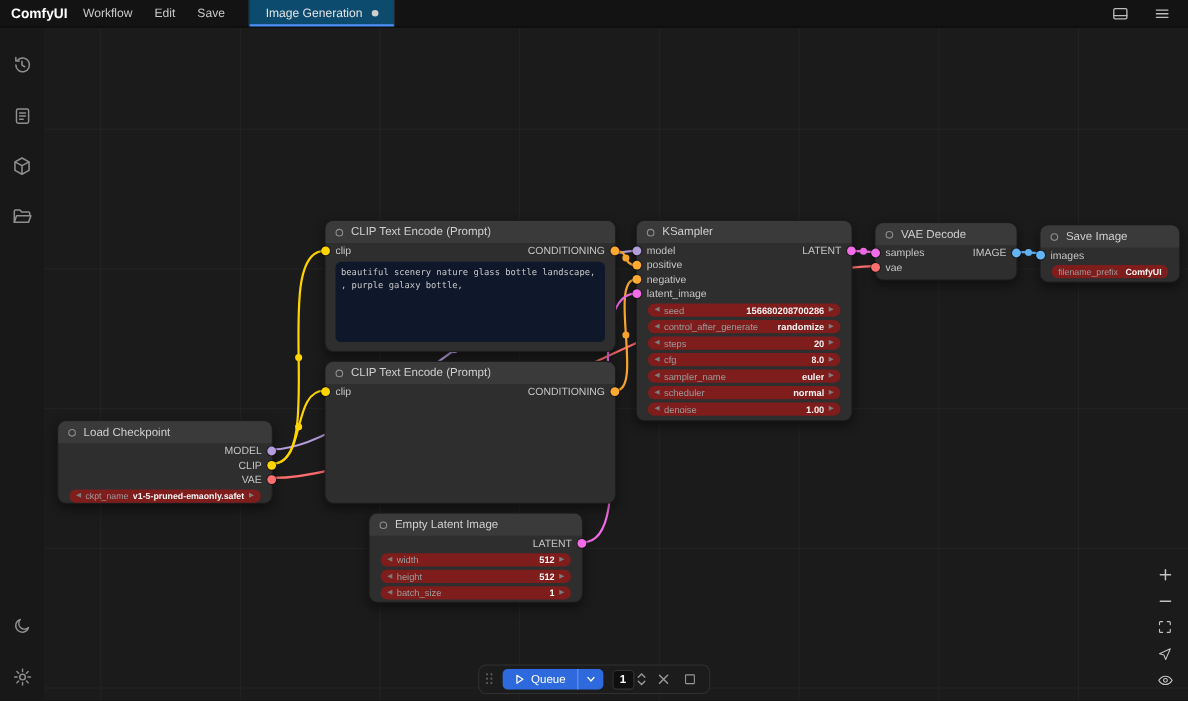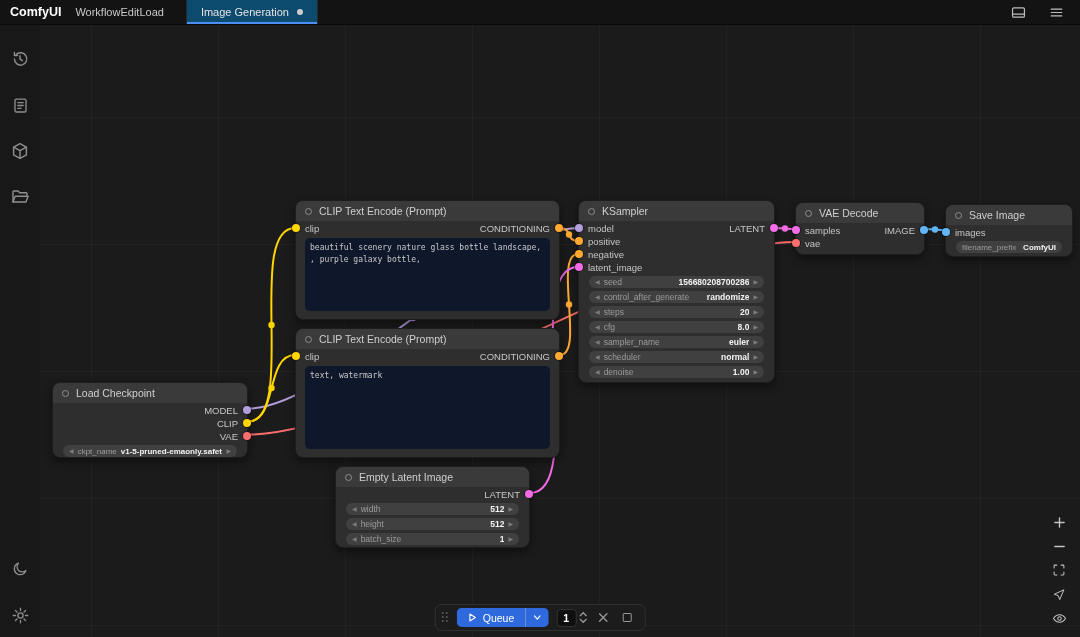--- a/index.html
+++ b/index.html
@@ -10,21 +10,21 @@
     background-color:#1b1b1b;
     background-image:
       linear-gradient(rgba(255,255,255,0.030) 1px, transparent 1px),
       linear-gradient(90deg, rgba(255,255,255,0.030) 1px, transparent 1px);
     background-size:127px 127px; background-position:-36px -10px; }
 
   
   .topbar { position:absolute; top:0; left:0; width:1080px; height:25px; background:#131313;
     display:flex; align-items:stretch; z-index:10; border-bottom:1px solid #0a0a0a; }
   .logo { align-self:center; font-size:12.5px; font-weight:bold; color:#fff; padding:0 14px 0 10px; }
-  .menus { display:flex; align-items:center; padding-right:22px; }
+  .menus { display:flex; align-items:center; gap:20px; padding-right:22px; }
   .menus span { font-size:11px; color:#c9c9c9; cursor:default; }
   .tab { position:relative; display:flex; align-items:center; gap:8px; padding:0 14px;
     background:#0c4a6e; border-left:1px solid #2a2a2a; border-right:1px solid #2a2a2a; }
   .tab .tlabel { font-size:11px; color:#e4e4e4; }
   .tab .mod-dot { width:6px; height:6px; border-radius:50%; background:#cfcfcf; }
   .tab .underline { position:absolute; left:0; right:0; bottom:0; height:2px; background:#4e8ef7; }
   .tb-spacer { flex:1; }
   .tb-icons { display:flex; align-items:center; gap:14px; padding-right:12px; color:#bdbdbd; }
   .tb-icons svg { display:block; }
 
@@ -49,21 +49,21 @@
   .srow { position:relative; height:13px; flex:0 0 13px; display:flex; align-items:flex-end;
     font-size:9.5px; color:#c6c6c6; }
   .srow .in { margin-left:9px; }
   .srow .out { margin-left:auto; margin-right:9px; }
   .pdot { position:absolute; width:8px; height:8px; border-radius:50%; top:50%;
     transform:translateY(-50%); box-shadow:0 0 0 1px rgba(0,0,0,.35); }
   .pdot.l { left:-4px; } .pdot.r { right:-4px; }
   .c-model{background:#B39DDB}.c-clip{background:#FFD500}.c-vae{background:#FF6E6E}
   .c-conditioning{background:#FFA931}.c-latent{background:#F26CE8}.c-image{background:#64B5F6}
 
-  .wrow { height:12px; flex:0 0 12px; margin:3px 10px 0; background:#404040; border-radius:7px;
+  .wrow { height:12px; flex:0 0 12px; margin:3px 10px 0; background:#7f1d1d; border-radius:7px;
     display:flex; align-items:center; padding:0 6px; gap:4px; font-size:8.5px; color:#9b9b9b; }
   .wrow .wname { white-space:nowrap; flex-shrink:0; }
   .wrow .wval { margin-left:auto; color:#f2f2f2; font-weight:bold; white-space:nowrap; overflow:hidden; }
   .wrow.tight { font-size:8px; }
   .arr { font-size:6px; color:#7d7d7d; line-height:1; flex:0 0 auto; }
   .arr.l::before { content:"◀"; } .arr.r::before { content:"▶"; }
 
   .ta { flex:1; margin:4px 9px 8px; background:#0f172a; border-radius:5px; padding:4px 5px;
     font-family:"DejaVu Sans Mono", monospace; font-size:8px; line-height:1.55; color:#c9c9c9;
     white-space:pre-wrap; overflow:hidden; }
@@ -163,21 +163,20 @@
     <div class="nhead">
       <span class="cdot"></span>
       <span class="ntitle">CLIP Text Encode (Prompt)</span>
     </div>
     <div class="srow">
       <i class="pdot l c-clip"></i>
       <span class="in">clip</span>
       <span class="out">CONDITIONING</span>
       <i class="pdot r c-conditioning"></i>
     </div>
-    <div class="ta">text, watermark</div>
   </div>
 
   <div class="node" style="left:578px;top:200px;width:197px;height:183px">
     <div class="nhead">
       <span class="cdot"></span>
       <span class="ntitle">KSampler</span>
     </div>
     <div class="srow">
       <i class="pdot l c-model"></i>
       <span class="in">model</span>
@@ -299,21 +298,21 @@
       <span class="wval">1</span>
       <span class="arr r"></span>
     </div>
   </div>
 
   <header class="topbar">
     <div class="logo">ComfyUI</div>
     <nav class="menus">
       <span>Workflow</span>
       <span>Edit</span>
-      <span>Load</span>
+      <span>Save</span>
     </nav>
     <div class="tab">
       <span class="tlabel">Image Generation</span>
       <span class="mod-dot"></span>
       <span class="underline"></span>
     </div>
     <div class="tb-spacer"></div>
     <div class="tb-icons">
       <span class="sb-btn">
         <svg width="17" height="17" viewBox="0 0 20 20" fill="none" stroke="currentColor" stroke-width="1.4" stroke-linecap="round">

